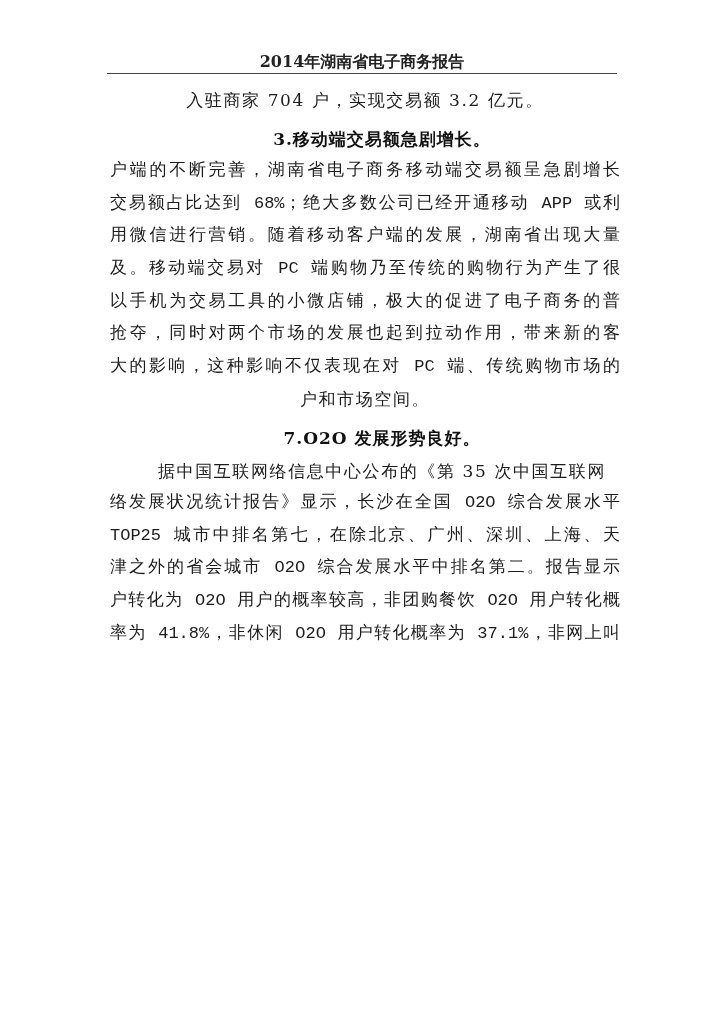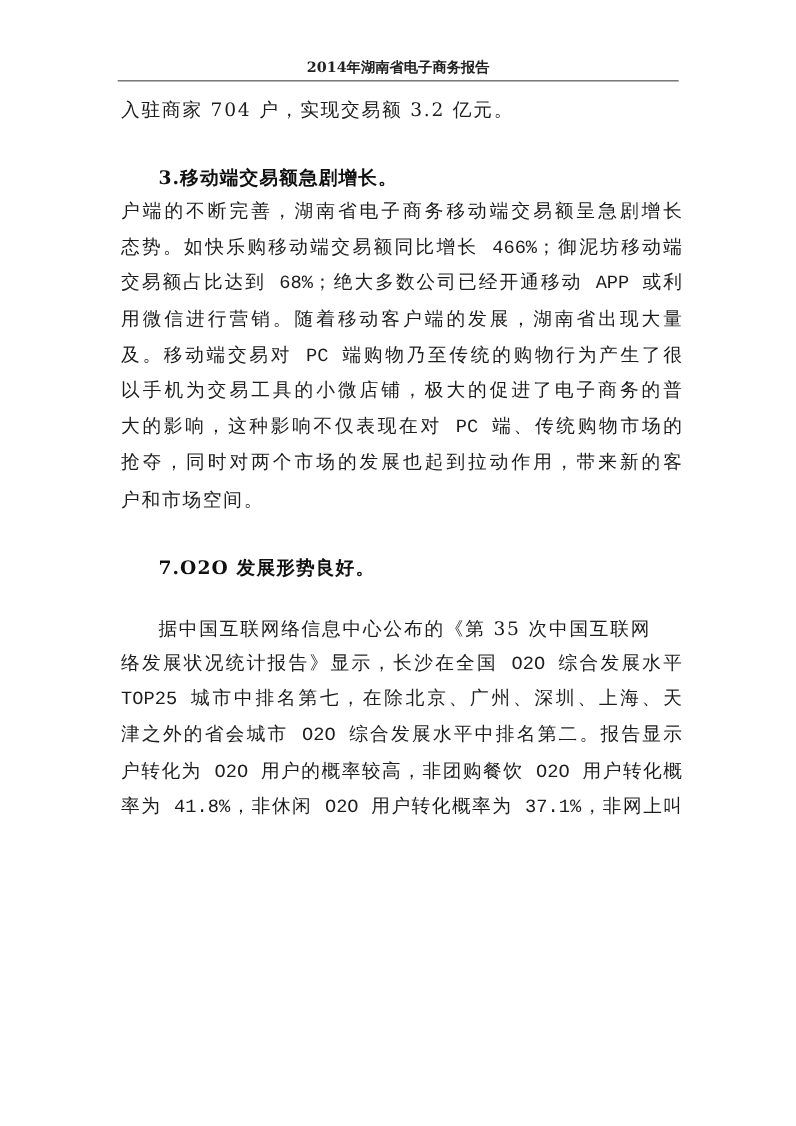--- a/index.html
+++ b/index.html
@@ -20,48 +20,48 @@
       left: 107px;
       top: 40px;
       width: 510px;
       height: 33px;
       border-bottom: 1.5px solid #444444;
       text-align: center;
     }
     .page-header-title {
       display: inline-block;
       margin-top: 12px;
-      font-size: 13px;
+      font-size: 16px;
       font-weight: bold;
       letter-spacing: 0px;
       color: #222222;
     }
     .content {
       position: absolute;
       left: 110px;
       top: 84px;
       width: 510px;
     }
     .line {
       height: 32.6px;
       line-height: 32.6px;
       font-size: 17px;
       white-space: nowrap;
       letter-spacing: 1.6px;
       color: #1c1c1c;
+      text-align: center;
     }
     .line.justify {
       text-align: justify;
       text-align-last: justify;
       letter-spacing: 0;
       font-family: Liberation Mono, monospace;
     }
     .indent {
       padding-left: 34px;
-      margin-top: 23px;
     }
     .heading {
       font-weight: bold;
       letter-spacing: 1px;
       color: #111111;
     }
     .gap-small {
       height: 6px;
     }
   </style>
@@ -73,27 +73,26 @@
 </div>
 
 <div class="content">
 
   <div class="line">入驻商家 704 户，实现交易额 3.2 亿元。</div>
 
   <div class="gap-small"></div>
   <div class="line heading indent">3.移动端交易额急剧增长。</div>
 
   <div class="line justify">户端的不断完善，湖南省电子商务移动端交易额呈急剧增长</div>
-  <div class="line justify">态势。如快乐购移动端交易额同比增长 466%；御泥坊移动端</div>
   <div class="line justify">交易额占比达到 68%；绝大多数公司已经开通移动 APP 或利</div>
   <div class="line justify">用微信进行营销。随着移动客户端的发展，湖南省出现大量</div>
   <div class="line justify">及。移动端交易对 PC 端购物乃至传统的购物行为产生了很</div>
   <div class="line justify">以手机为交易工具的小微店铺，极大的促进了电子商务的普</div>
+  <div class="line justify">抢夺，同时对两个市场的发展也起到拉动作用，带来新的客</div>
   <div class="line justify">大的影响，这种影响不仅表现在对 PC 端、传统购物市场的</div>
-  <div class="line justify">抢夺，同时对两个市场的发展也起到拉动作用，带来新的客</div>
   <div class="line">户和市场空间。</div>
 
   <div class="gap-small"></div>
   <div class="line heading indent">7.O2O 发展形势良好。</div>
 
   <div class="line indent">据中国互联网络信息中心公布的《第 35 次中国互联网</div>
   <div class="line justify">络发展状况统计报告》显示，长沙在全国 O2O 综合发展水平</div>
   <div class="line justify">TOP25 城市中排名第七，在除北京、广州、深圳、上海、天</div>
   <div class="line justify">津之外的省会城市 O2O 综合发展水平中排名第二。报告显示</div>
   <div class="line justify">户转化为 O2O 用户的概率较高，非团购餐饮 O2O 用户转化概</div>

